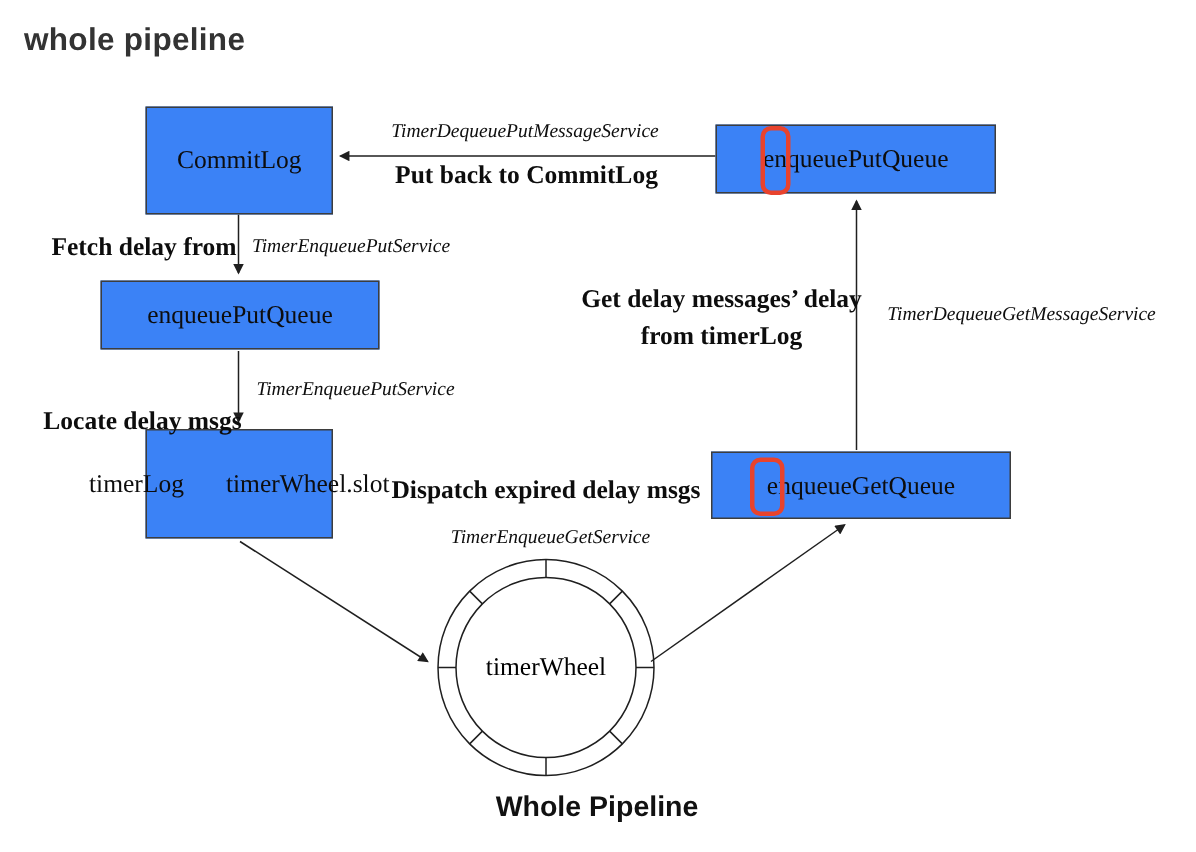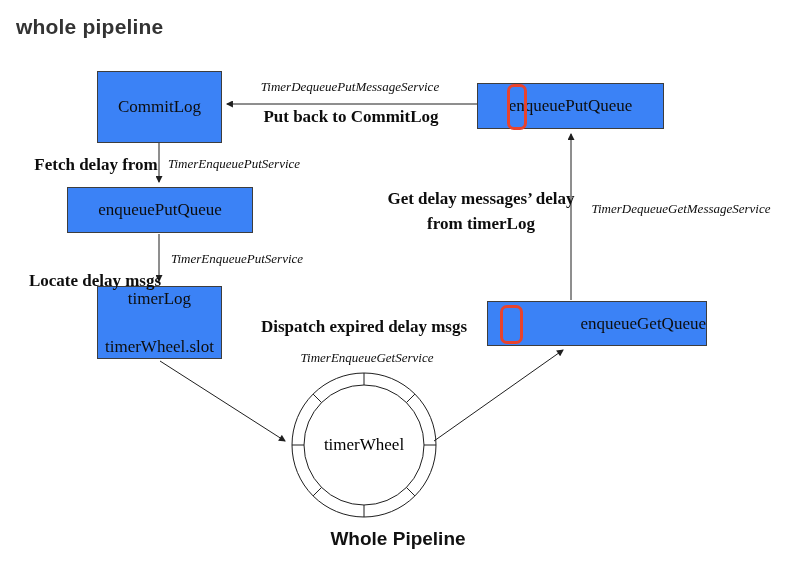--- a/index.html
+++ b/index.html
@@ -7,21 +7,21 @@
     position:relative;width:797px;height:568px;background:#ffffff;
     font-family:"Liberation Serif","DejaVu Serif",serif;overflow:hidden;
   }
   .lines{position:absolute;left:0;top:0;}
   .lines line,.lines circle{stroke:#1f1f1f;stroke-width:1;fill:none;}
   .node{
     position:absolute;background:#3b82f6;border:1.5px solid #3d3d3d;
     display:flex;align-items:center;justify-content:center;
     font-size:17px;color:#0d0d0d;box-sizing:border-box;
   }
-  .node.two-line{flex-direction:column;gap:28px;}
+  .node.two-line{gap:28px;}
   .lbl{position:absolute;transform:translate(-50%,-50%);white-space:nowrap;color:#0d0d0d;}
   .svc{font-style:italic;font-size:13px;}
   .act{font-weight:bold;font-size:17px;}
   .act.two-line{white-space:normal;text-align:center;width:190px;line-height:1.45;}
   .hl{
     position:absolute;border:3.5px solid var(--hl,#e8432d);border-radius:7px;
     background:transparent;box-sizing:border-box;
   }
   .page-title{
     position:absolute;left:16px;top:15px;
@@ -79,21 +79,21 @@
 
   <div class="node two-line" style="left:97px;top:286px;width:125px;height:73px;">
     <span>timerLog</span>
     <span>timerWheel.slot</span>
   </div>
 
   <div class="node" style="left:477px;top:83px;width:187px;height:46px;">
     <span>enqueuePutQueue</span>
   </div>
 
-  <div class="node" style="left:487px;top:301px;width:220px;height:45px;justify-content:flex-end;">
+  <div class="node" style="left:474px;top:301px;width:200px;height:45px;">
     <span>enqueueGetQueue</span>
   </div>
 
   <div class="wheel-label">timerWheel</div>
 
   <div class="hl" style="left:507px;top:84px;width:20px;height:46px;"></div>
   <div class="hl" style="left:500px;top:305px;width:23px;height:39px;"></div>
 
   <div class="lbl svc" style="left:350px;top:87px;">TimerDequeuePutMessageService</div>
   <div class="lbl act" style="left:351px;top:117px;">Put back to CommitLog</div>

